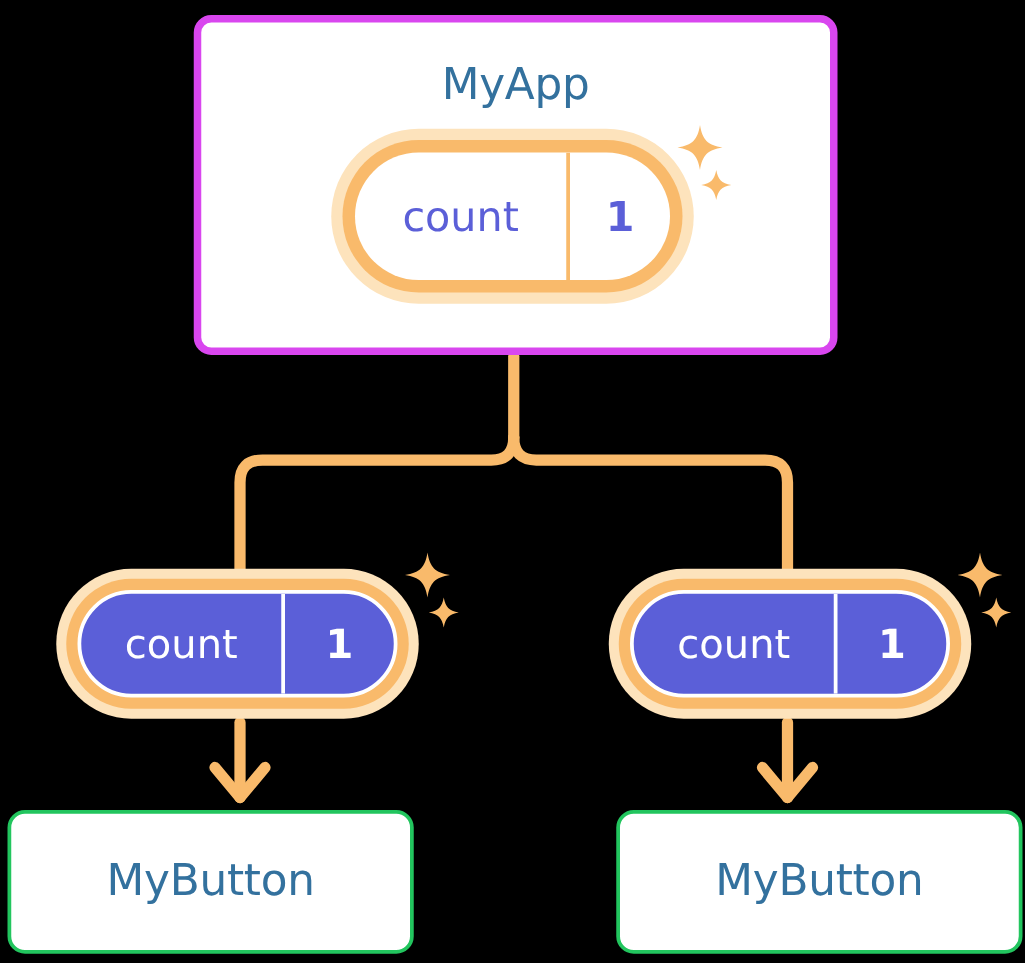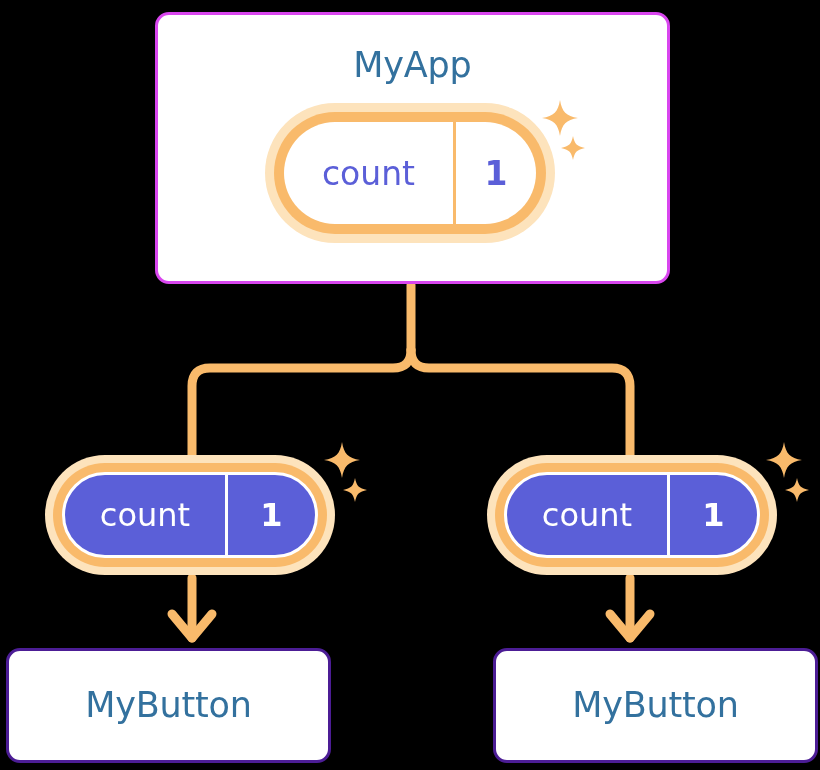--- a/index.html
+++ b/index.html
@@ -34,27 +34,27 @@
     box-sizing: border-box;
     display: flex;
     flex-direction: column;
     align-items: center;
   }
   .card-root {
     left: 155px;
     top: 12px;
     width: 515px;
     height: 272px;
-    border: 3px solid #d946ef;
+    border: 6px solid #d946ef;
     border-radius: 14px;
   }
   .card-leaf {
     width: 325px;
     height: 115px;
-    border: 3px solid #4c1d95;
+    border: 3px solid #22c55e;
     border-radius: 14px;
     justify-content: center;
   }
   .card-leaf-left  { left: 6px;   top: 648px; }
   .card-leaf-right { left: 493px; top: 648px; }
 
   .card-title {
     color: #33719e;
     font-size: 35px;
     font-weight: 400;

